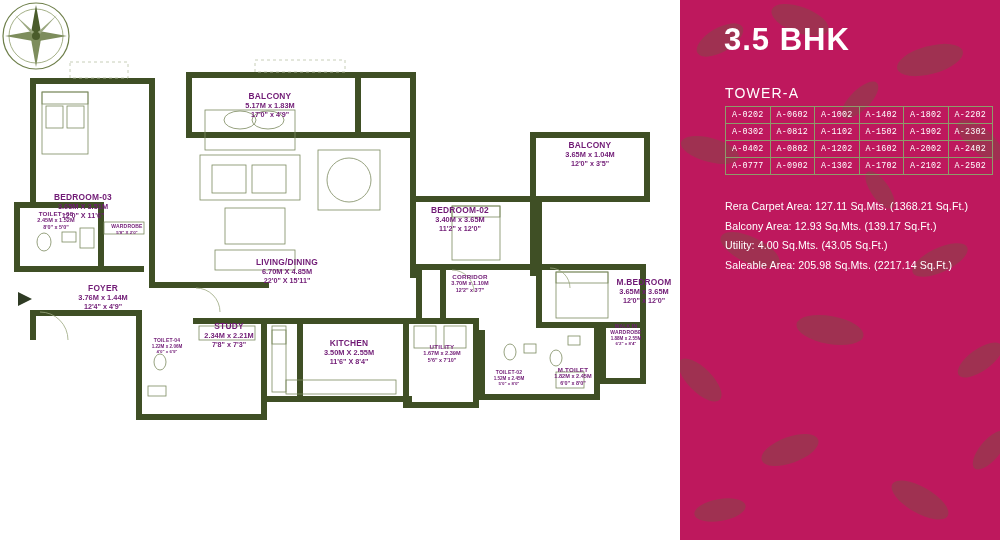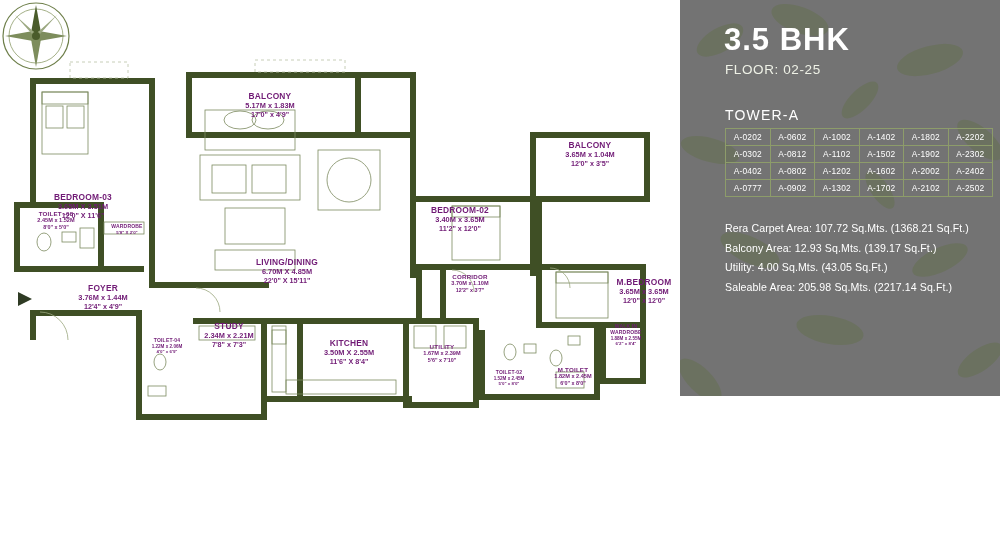--- a/index.html
+++ b/index.html
@@ -15,30 +15,30 @@
   .lbl .d{font-size:7.4px;font-weight:bold;}
   .lbl .f{font-size:7.2px;font-weight:bold;}
   .lbl.sm .n{font-size:6.2px;}
   .lbl.sm .d{font-size:5.6px;}
   .lbl.sm .f{font-size:5.4px;}
   .lbl.xs .n{font-size:5px;}
   .lbl.xs .d{font-size:4.6px;}
   .lbl.xs .f{font-size:4.4px;}
 
   
-  #panel{position:absolute;left:680px;top:0;width:320px;height:396px;background:#737373;overflow:hidden;}
+  #panel{position:absolute;left:680px;top:0;width:320px;height:540px;background:#be185d;overflow:hidden;}
   #panel .leaves{position:absolute;inset:0;opacity:.30;}
   #panel .inner{position:absolute;inset:0;padding:18px 22px;box-sizing:border-box;color:#ffffff;}
 
   .title{font-size:31px;font-weight:bold;letter-spacing:1px;line-height:1;margin:6px 0 0 22px;}
   .subtitle{font-size:13.5px;letter-spacing:.6px;margin:7px 0 0 23px;color:#eef1e6;}
   .tower{font-size:14px;letter-spacing:1.2px;margin:30px 0 5px 23px;color:#ffffff;}
 
   .grid{margin-left:23px;width:268px;border-collapse:collapse;}
-  .grid td{border:1px solid #8d9c6a;font-size:8.4px;text-align:center;padding:3px 0;color:#ffffff;letter-spacing:.2px;}
+  .grid td{border:1px solid #8d9c6a;font-size:8.4px;text-align:center;padding:3px 0;color:#ffffff;letter-spacing:.2px;font-family:Liberation Mono, monospace;}
 
   .areas{margin:22px 0 0 23px;}
   .areas div{font-size:10.6px;line-height:1.85;color:#ffffff;letter-spacing:.1px;}
 
   
   #rose{position:absolute;left:55px;top:338px;width:72px;height:72px;}
 </style>
 </head>
 <body>
 
@@ -309,21 +309,20 @@
         <ellipse cx="110" cy="450" rx="30" ry="13" transform="rotate(-20 110 450)"></ellipse>
         <ellipse cx="240" cy="500" rx="32" ry="13" transform="rotate(30 240 500)"></ellipse>
         <ellipse cx="40" cy="510" rx="26" ry="11" transform="rotate(-10 40 510)"></ellipse>
         <ellipse cx="200" cy="190" rx="22" ry="9" transform="rotate(55 200 190)"></ellipse>
         <ellipse cx="310" cy="450" rx="24" ry="10" transform="rotate(-50 310 450)"></ellipse>
       </g>
     </svg>
 
     <div class="inner">
       <div class="title">3.5 BHK</div>
-      <div class="subtitle">FLOOR: 02-25</div>
       <div class="tower">TOWER-A</div>
 
       <table class="grid">
         <tbody>
           <tr>
             <td>A-0202</td>
             <td>A-0602</td>
             <td>A-1002</td>
             <td>A-1402</td>
             <td>A-1802</td>
@@ -350,21 +349,21 @@
             <td>A-0902</td>
             <td>A-1302</td>
             <td>A-1702</td>
             <td>A-2102</td>
             <td>A-2502</td>
           </tr>
         </tbody>
       </table>
 
       <div class="areas">
-        <div>Rera Carpet Area: 107.72 Sq.Mts. (1368.21 Sq.Ft.)</div>
+        <div>Rera Carpet Area: 127.11 Sq.Mts. (1368.21 Sq.Ft.)</div>
         <div>Balcony Area: 12.93 Sq.Mts. (139.17 Sq.Ft.)</div>
         <div>Utility: 4.00 Sq.Mts. (43.05 Sq.Ft.)</div>
         <div>Saleable Area: 205.98 Sq.Mts. (2217.14 Sq.Ft.)</div>
       </div>
     </div>
 
   </div>
 </div>
 
 </body></html>

